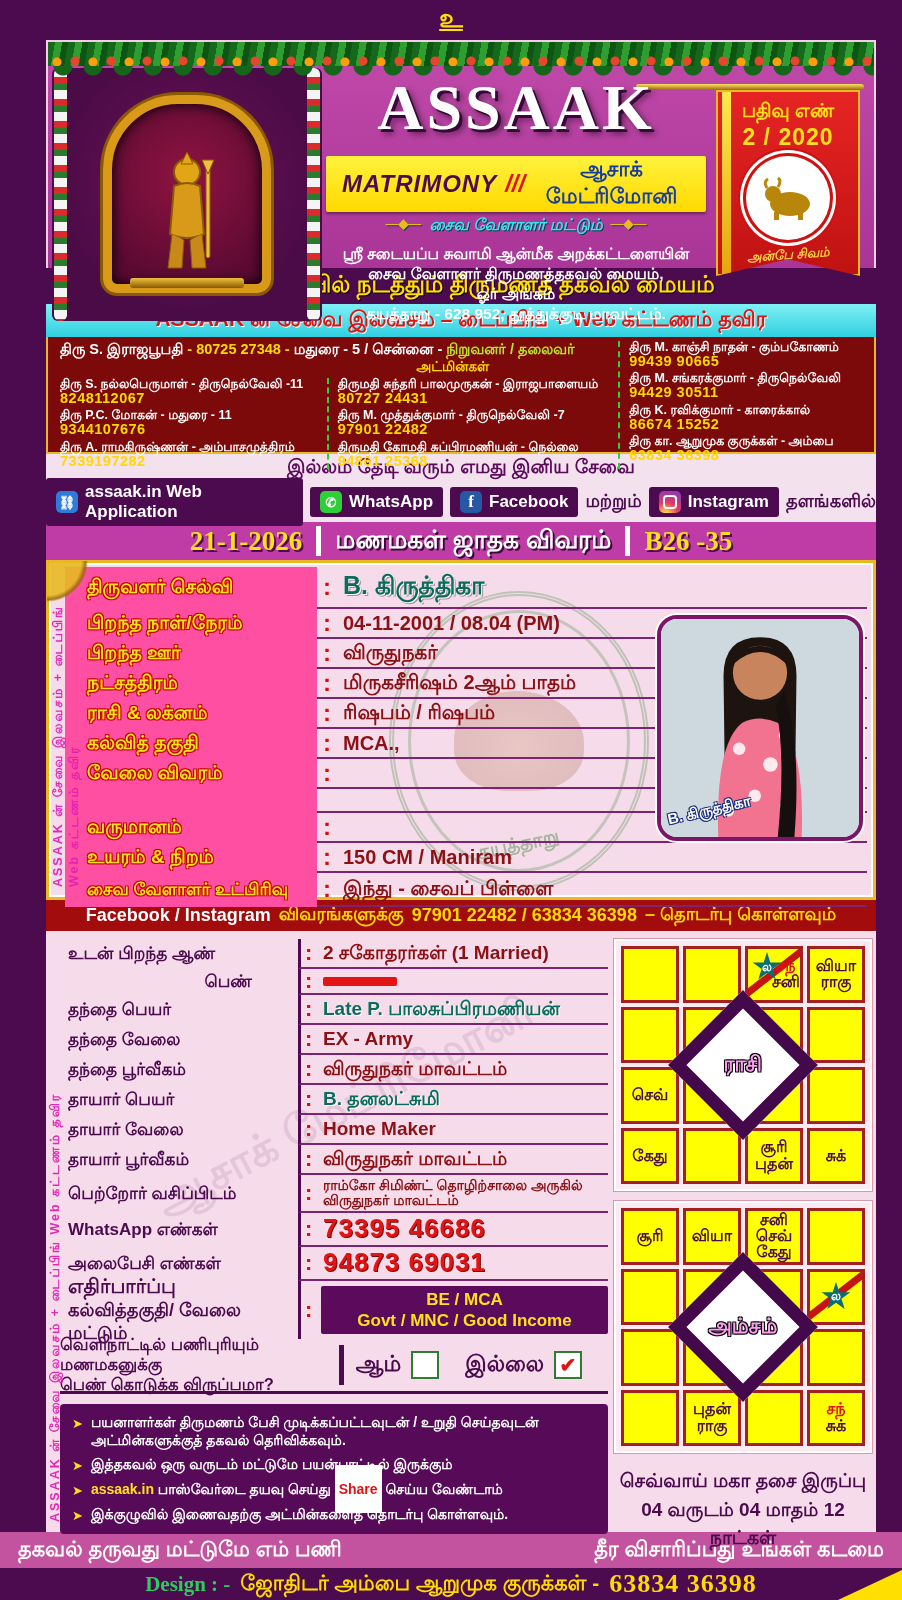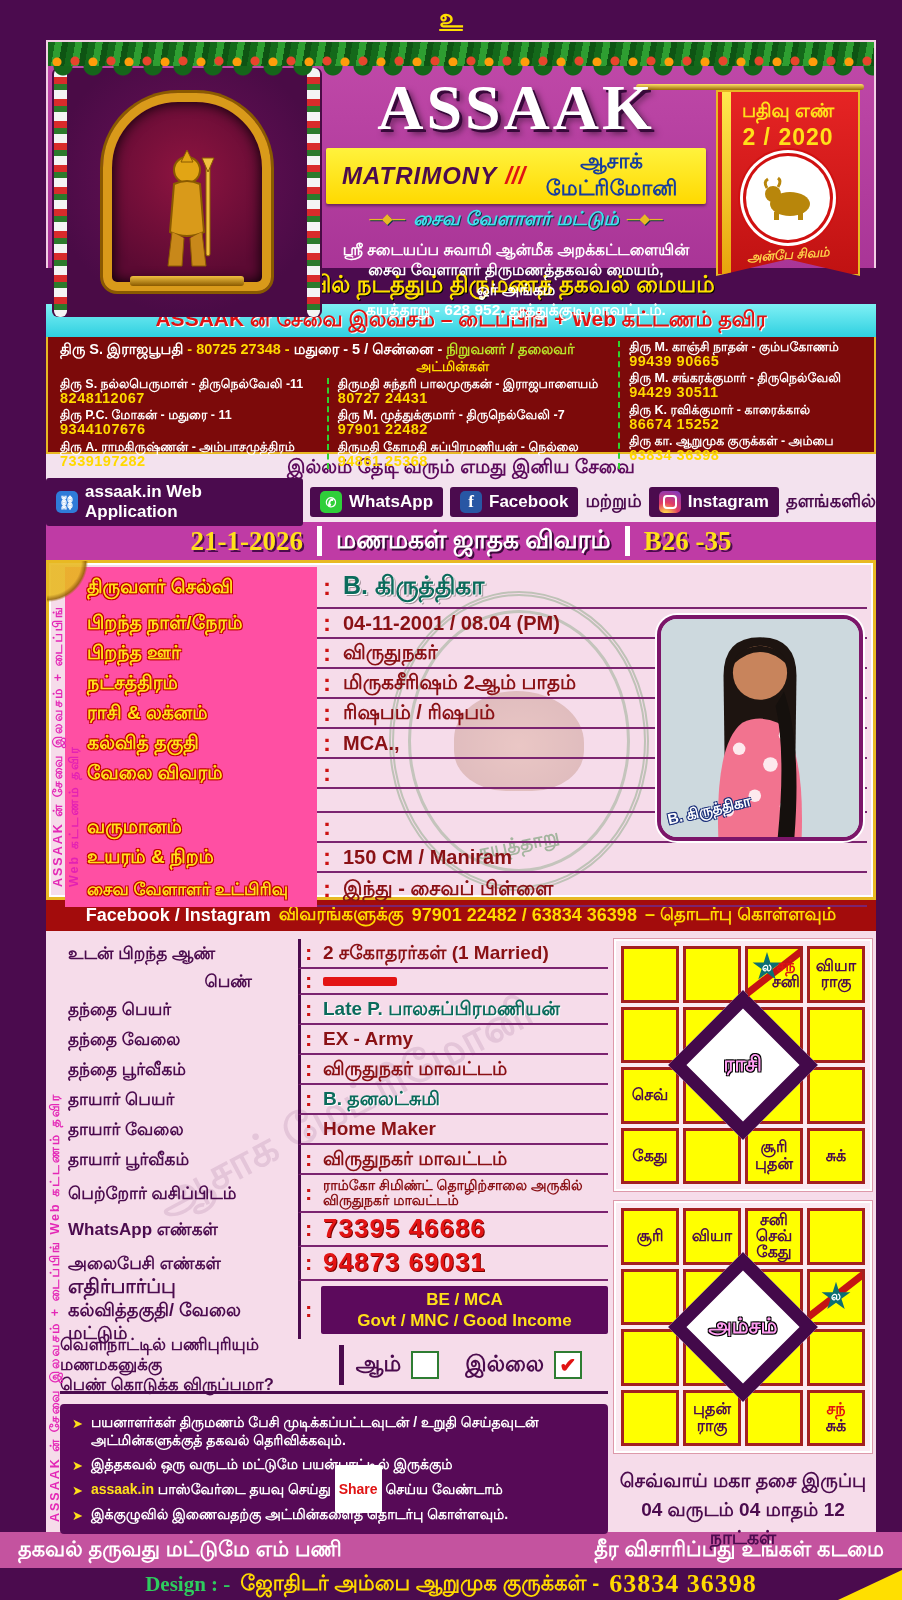--- a/index.html
+++ b/index.html
@@ -28,25 +28,25 @@
   .side-garland.gl{left:2px;} .side-garland.gr{right:2px;}
   .arch{position:relative;width:150px;height:180px;border:9px solid #d99a1a;border-radius:75px 75px 14px 14px;
         background:radial-gradient(circle at 50% 40%,#8e1440,#5c0a33 80%);box-shadow:0 0 0 3px #8a5a00, inset 0 0 14px #000;display:flex;align-items:flex-end;justify-content:center;}
   .deity{margin-bottom:6px;}
   .pedestal{position:absolute;bottom:-4px;left:18px;right:18px;height:10px;background:linear-gradient(180deg,#f0c040,#8a5a00);border-radius:3px;}
 
   .head-center{position:relative;padding-top:34px;text-align:center;z-index:2;}
   .brand{font-family:"Liberation Serif", serif;font-size:64px;font-weight:bold;color:#fff;letter-spacing:3px;
          line-height:1;text-shadow:3px 3px 0 #37093a,5px 5px 6px rgba(0,0,0,.5);}
   .matri-band{display:inline-flex;align-items:center;gap:8px;background:linear-gradient(180deg,#fff23d,#ffd900);
-        padding:1px 16px;margin-top:8px;border-radius:2px;box-shadow:0 2px 3px rgba(0,0,0,.4);}
+        padding:1px 16px;margin-top:16px;border-radius:2px;box-shadow:0 2px 3px rgba(0,0,0,.4);}
   .matri-en{font-style:italic;font-weight:bold;font-size:24px;color:#4b0b4e;letter-spacing:1px;}
   .matri-sl{font-style:italic;font-weight:bold;font-size:24px;color:#e01313;}
   .matri-ta{font-weight:bold;font-size:21px;color:#173d9e;}
-  .exclusive{margin-top:4px;font-weight:bold;font-style:italic;font-size:19px;color:#3fe2ef;text-shadow:1px 1px 0 #083d4a;}
+  .exclusive{margin-top:4px;font-weight:bold;font-style:italic;font-size:16px;color:#3fe2ef;text-shadow:1px 1px 0 #083d4a;}
   .exclusive::before,.exclusive::after{content:"—◆—";color:#e8b923;font-style:normal;font-size:13px;margin:0 8px;vertical-align:2px;}
   .org-lines{margin-top:8px;color:#fff;font-weight:bold;font-size:15.5px;line-height:1.3;}
 
   .banner-zone{position:relative;margin-top:26px;}
   .banner-pole{position:absolute;top:16px;left:-70px;right:10px;height:6px;background:linear-gradient(180deg,#ffdf67,#9a6a07);border-radius:3px;z-index:1;}
   .banner{position:relative;margin:22px 14px 0 10px;height:186px;background:linear-gradient(180deg,#e62424,#c01212);
      border:2px solid #e8b923;clip-path:polygon(0 0,100% 0,100% 100%,50% 91%,0 100%);
      display:flex;flex-direction:column;align-items:center;padding-top:8px;box-sizing:border-box;z-index:2;}
   .banner::before{content:"";position:absolute;left:4px;top:0;bottom:0;width:9px;background:linear-gradient(180deg,#ffe94d,#e8a40c);}
   .reg-label{color:#ffe01a;font-weight:bold;font-size:19px;}
@@ -86,21 +86,21 @@
   .icn.link{background:#2f7bd9;color:#fff;font-size:13px;font-weight:bold;}
   .icn.wa{background:#2fcf3a;color:#fff;font-size:13px;}
   .icn.fb{background:#2857a4;color:#fff;font-family:"Liberation Serif",serif;font-size:17px;font-weight:bold;}
   .icn.ig{background:radial-gradient(circle at 30% 110%,#ffd24a 10%,#e23a64 45%,#8a3ab9 90%);position:relative;}
   .icn.ig::before{content:"";width:10px;height:10px;border:2px solid #fff;border-radius:4px;}
 
   
   .title-band{height:38px;background:#bf3ba5;display:flex;align-items:center;justify-content:center;gap:14px;}
   .tb-date{color:#ffe01a;font-weight:bold;font-size:27px;font-family:"Liberation Serif",serif;text-shadow:2px 2px 0 #4b0b4e;}
   .tb-sep{width:5px;height:30px;background:#fff;}
-  .tb-title{color:#fff;font-weight:bold;font-size:25px;text-shadow:2px 2px 0 #3a0a3a;font-family:Liberation Serif, serif;}
+  .tb-title{color:#fff;font-weight:bold;font-size:25px;text-shadow:2px 2px 0 #3a0a3a;}
   .tb-code{color:#ffe01a;font-weight:bold;font-size:27px;font-family:"Liberation Serif",serif;text-shadow:2px 2px 0 #4b0b4e;}
 
   
   .bio-section{position:relative;height:340px;background:#f6dcea;border:3px solid #e8b923;box-sizing:border-box;
      box-shadow:inset 0 0 0 2px #fff;padding:4px 6px 2px 16px;}
   .bio-section::before{content:"";position:absolute;left:-2px;top:-2px;width:44px;height:44px;
      background:radial-gradient(circle at 0 0,#e8b923 55%,#9a6a07 62%,transparent 66%);border-radius:0 0 100% 0;opacity:.9;z-index:3;}
   .side-rot{position:absolute;left:1px;top:40px;bottom:10px;writing-mode:vertical-rl;transform:rotate(180deg);
      color:#e31fb4;font-weight:bold;font-size:12.5px;letter-spacing:2px;opacity:.95;z-index:2;}
   .bio-rows{position:relative;z-index:1;}

